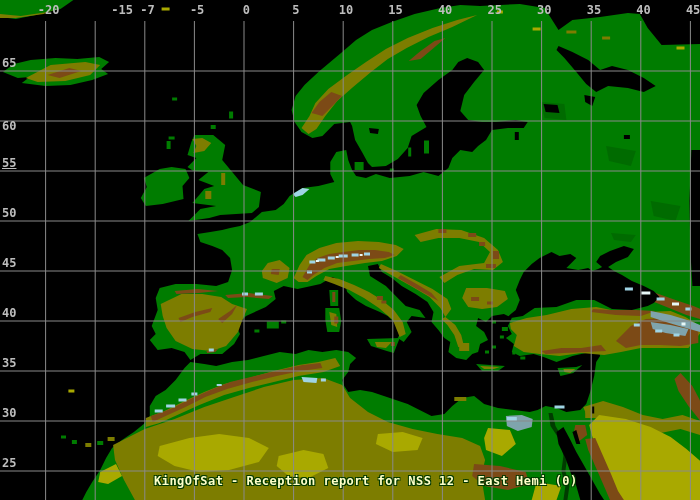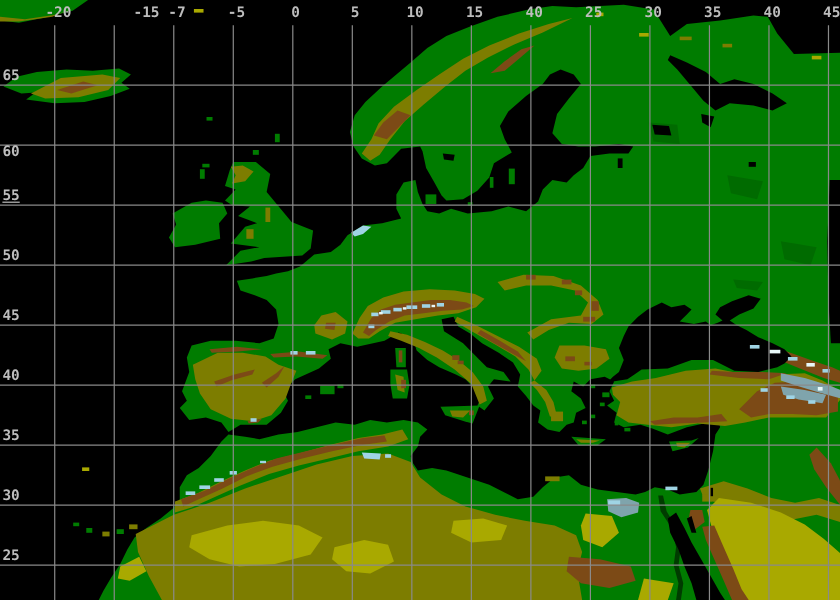--- a/index.html
+++ b/index.html
@@ -219,13 +219,14 @@
       <span class="axis-label lat-label" style="left: 2px; top: 57px; color: rgb(189, 189, 189);">65</span>
       <span class="axis-label lat-label" style="left: 2px; top: 120px; color: rgb(189, 189, 189);">60</span>
       <span class="axis-label lat-label" style="left: 2px; top: 157px; color: rgb(189, 189, 189); text-decoration: underline;">55</span>
       <span class="axis-label lat-label" style="left: 2px; top: 207px; color: rgb(189, 189, 189);">50</span>
       <span class="axis-label lat-label" style="left: 2px; top: 257px; color: rgb(189, 189, 189);">45</span>
       <span class="axis-label lat-label" style="left: 2px; top: 307px; color: rgb(189, 189, 189);">40</span>
       <span class="axis-label lat-label" style="left: 2px; top: 357px; color: rgb(189, 189, 189);">35</span>
       <span class="axis-label lat-label" style="left: 2px; top: 407px; color: rgb(189, 189, 189);">30</span>
       <span class="axis-label lat-label" style="left: 2px; top: 457px; color: rgb(189, 189, 189);">25</span>
     </div>
+  <div id="map-title" style="left: 154px; top: 474px; color: rgb(255, 255, 200);">KingOfSat - Reception report for NSS 12 - East Hemi (0)</div>
 </div>
 
 </body></html>

